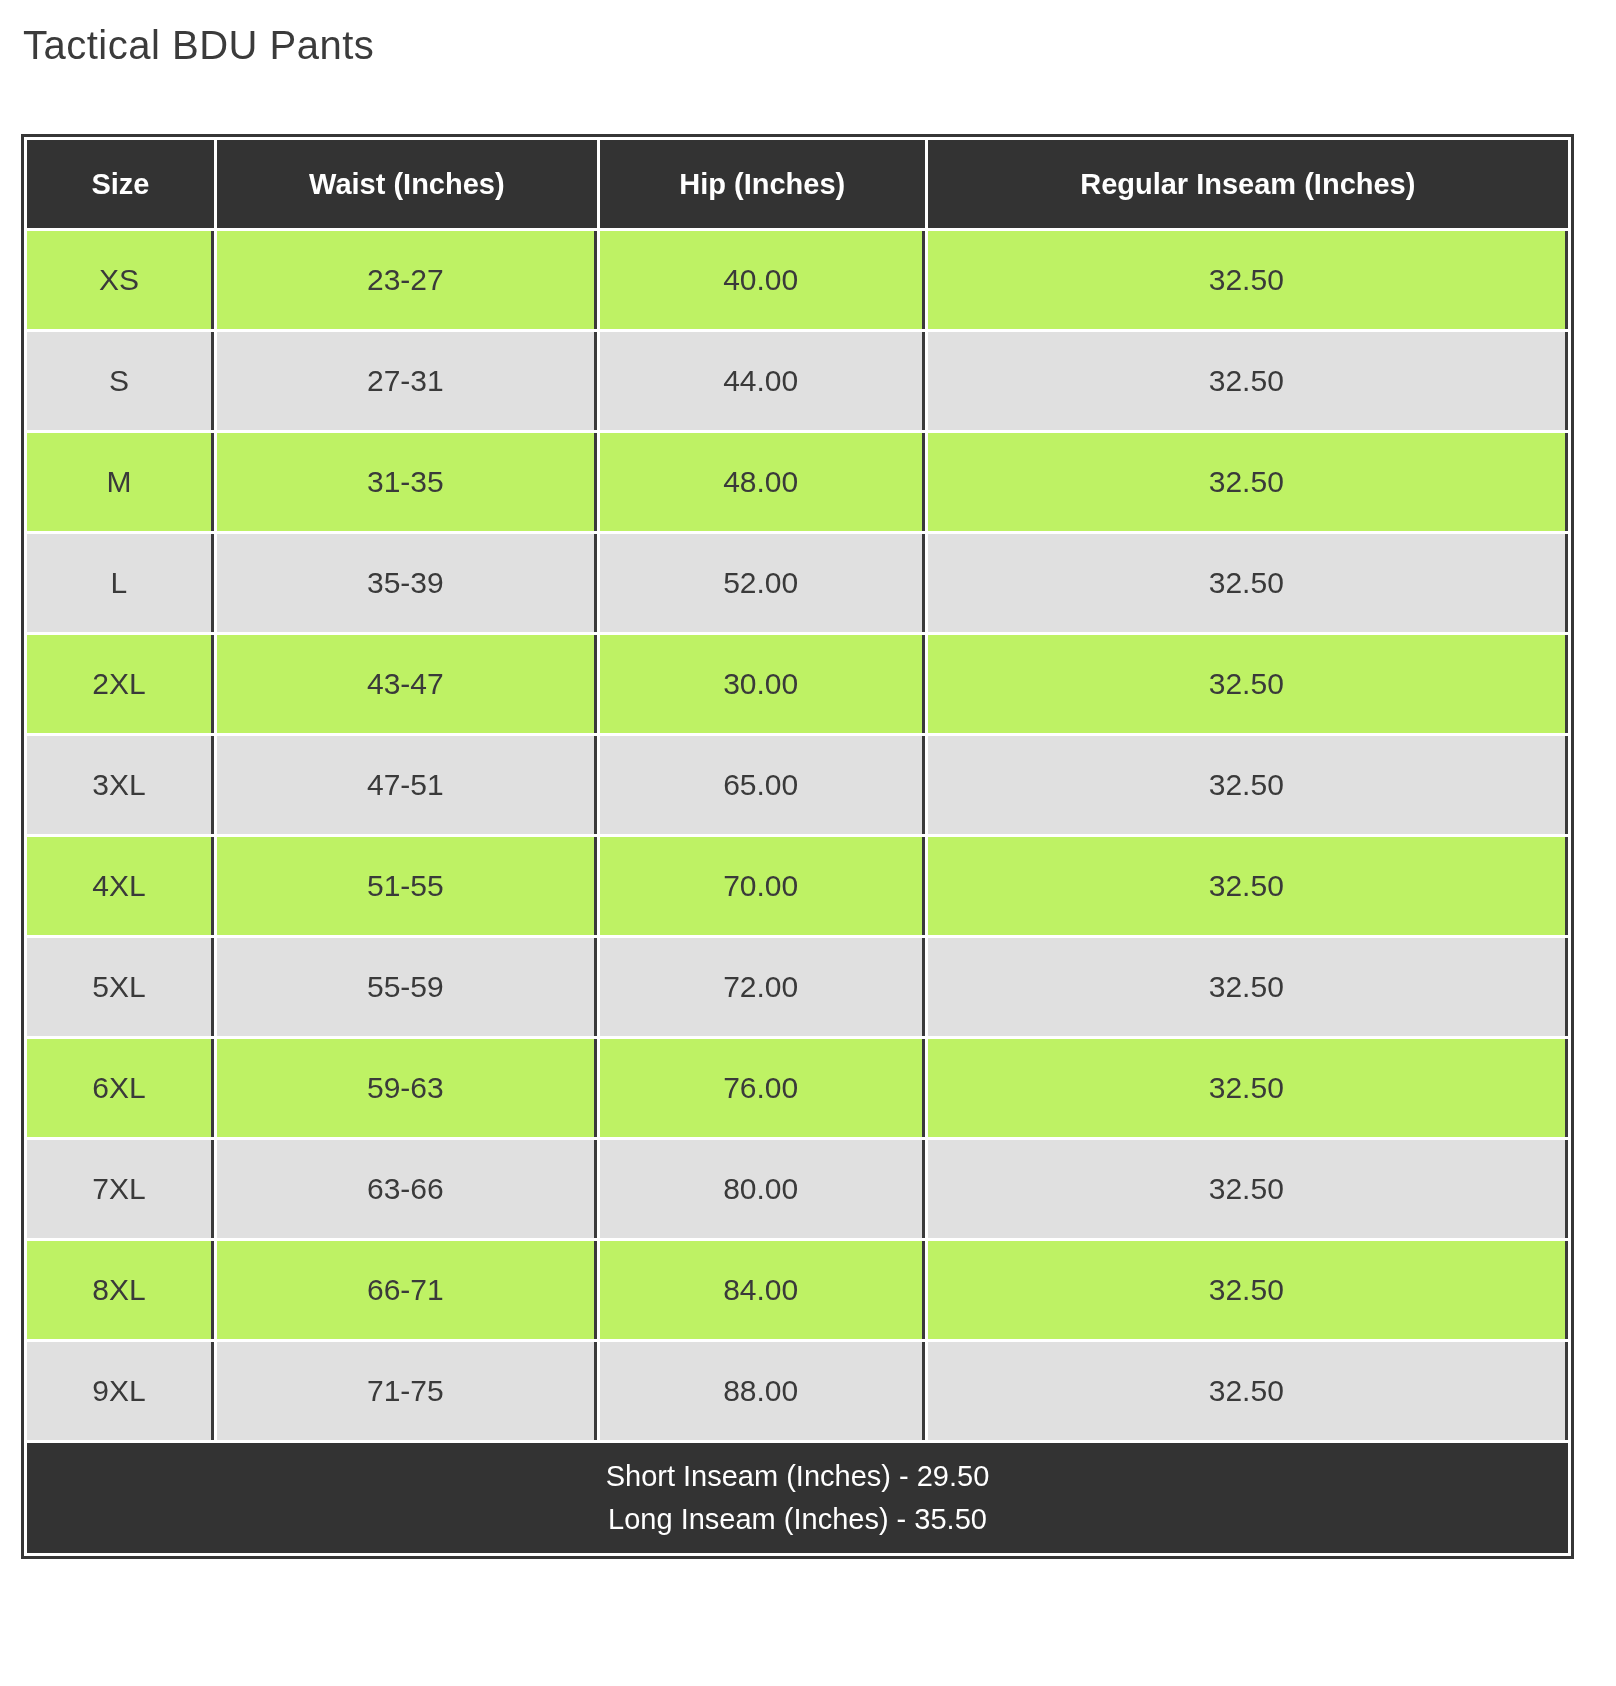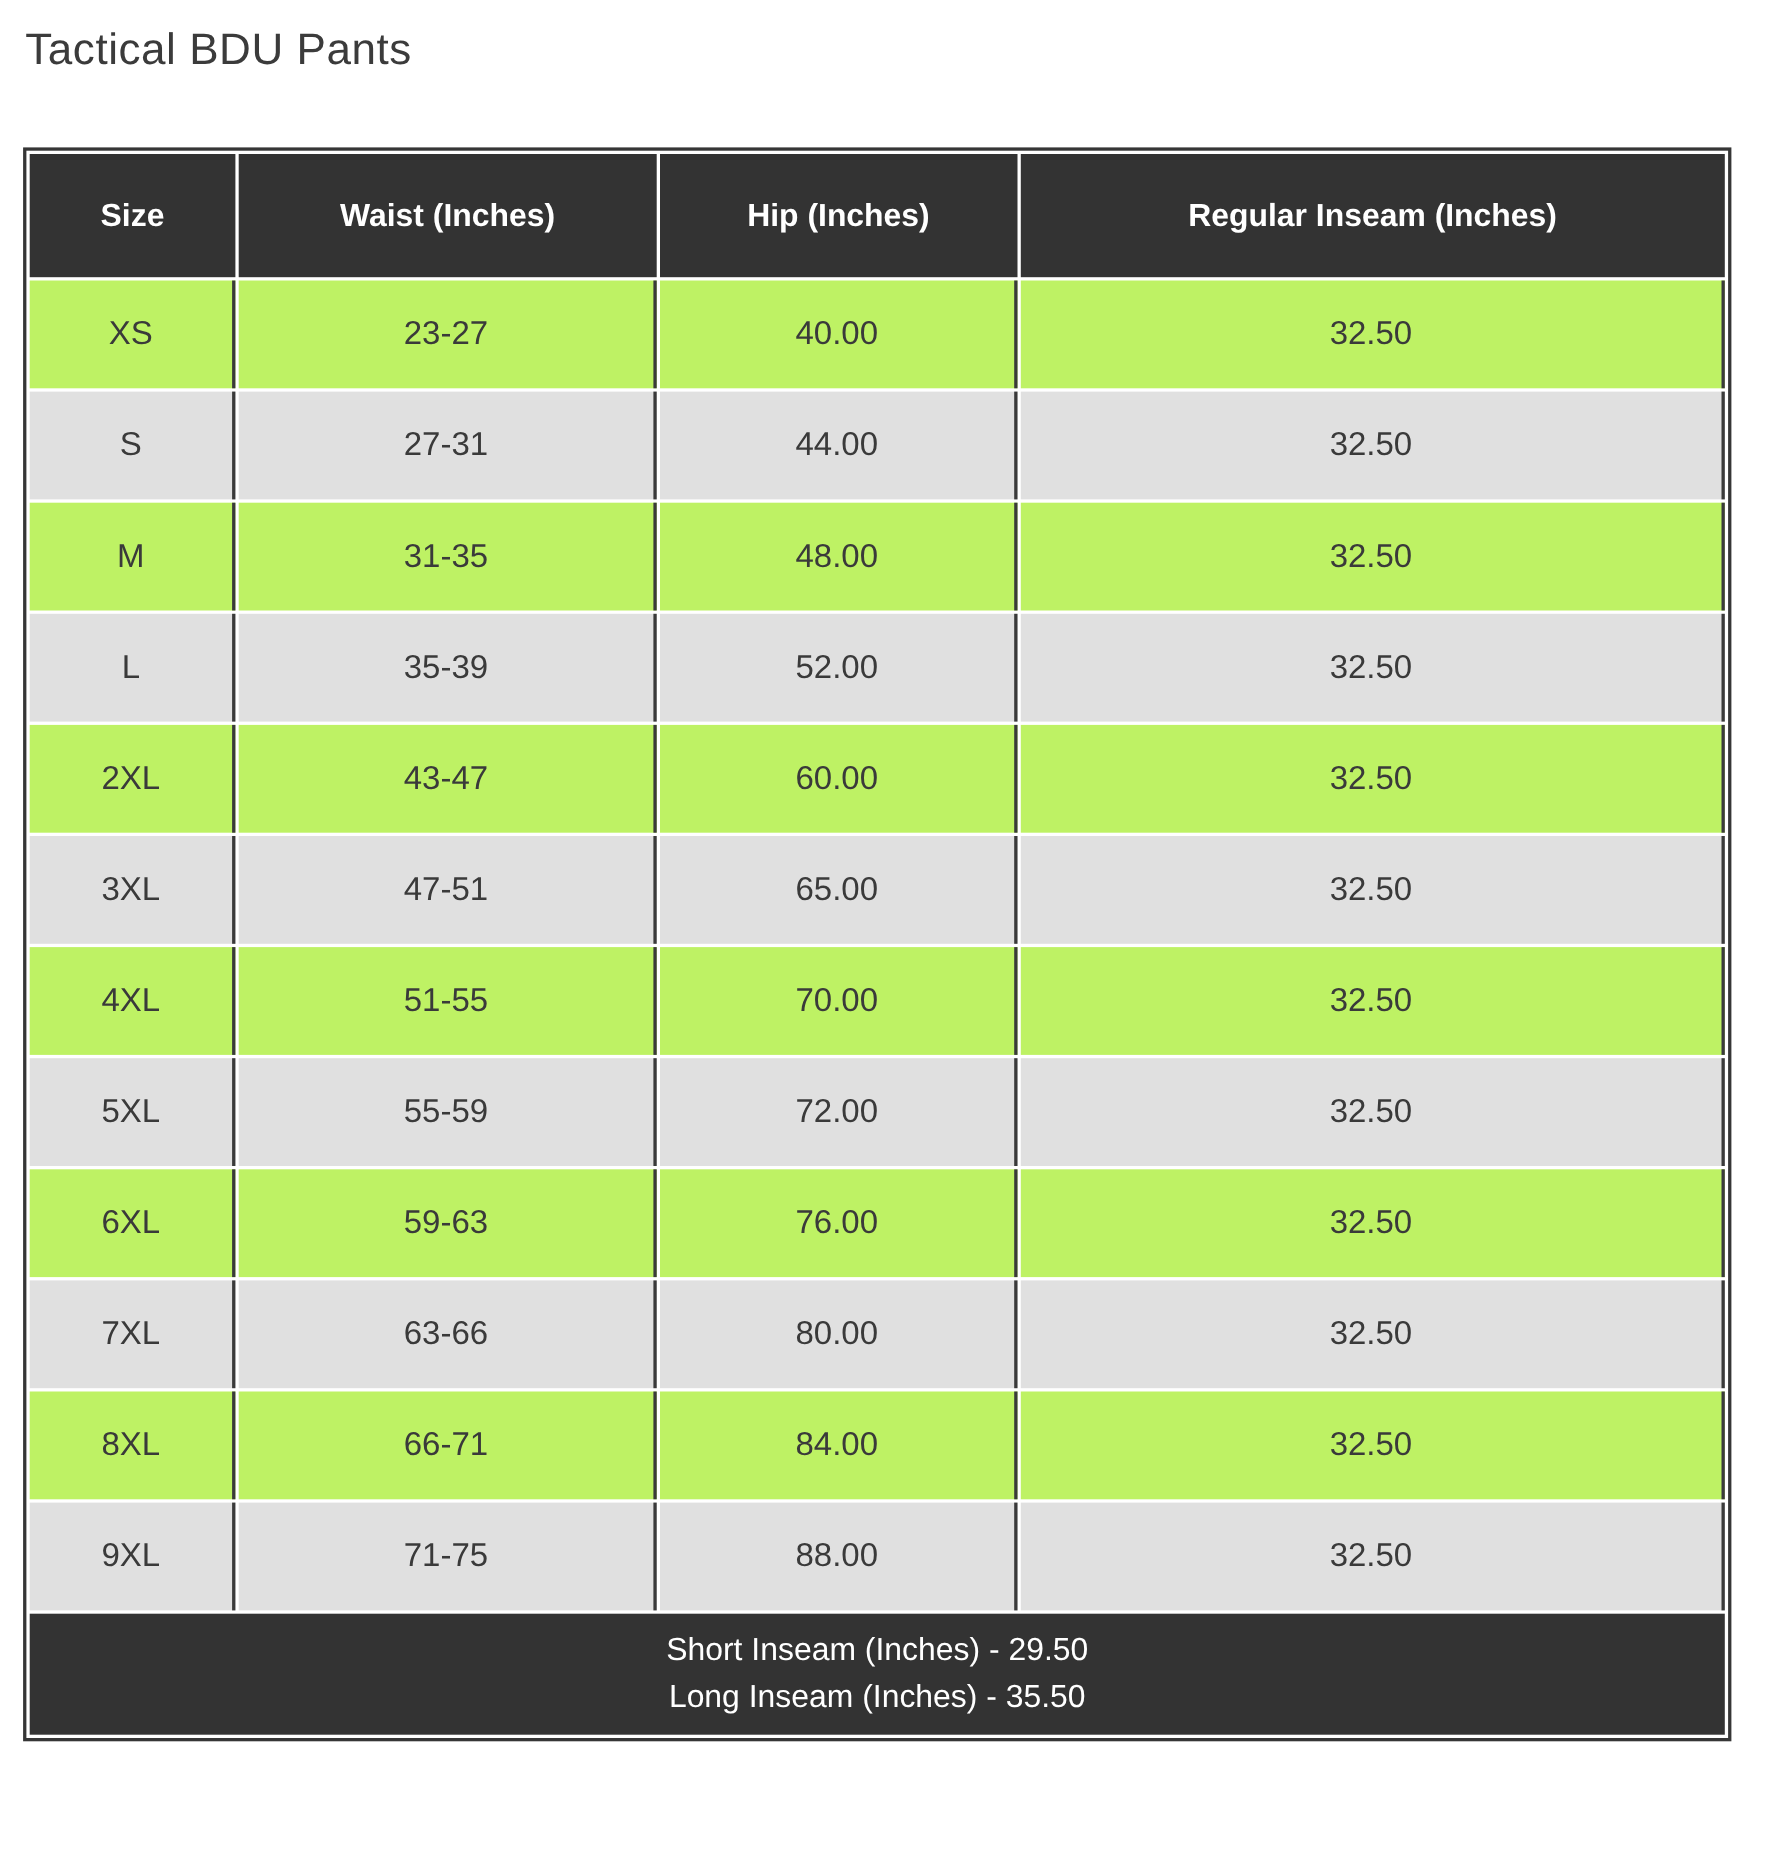--- a/index.html
+++ b/index.html
@@ -36,21 +36,21 @@
   }
   col.c-size   { width: 12.2%; }
   col.c-waist  { width: 24.8%; }
   col.c-hip    { width: 21.2%; }
   col.c-inseam { width: 41.8%; }
   thead th {
     background: #333333;
     color: #ffffff;
     font-size: 29px;
     font-weight: 700;
-    height: 112px;
+    height: 88px;
     padding: 0 8px;
     text-align: center;
     vertical-align: middle;
   }
   tbody td {
     height: 98px;
     text-align: center;
     vertical-align: middle;
     font-size: 30px;
     color: #3a3a3a;
@@ -119,21 +119,21 @@
   </tr>
         <tr>
     <td>L</td>
     <td>35-39</td>
     <td>52.00</td>
     <td>32.50</td>
   </tr>
         <tr>
     <td>2XL</td>
     <td>43-47</td>
-    <td>60.00</td>
+    <td>30.00</td>
     <td>32.50</td>
   </tr>
         <tr>
     <td>3XL</td>
     <td>47-51</td>
     <td>65.00</td>
     <td>32.50</td>
   </tr>
         <tr>
     <td>4XL</td>

